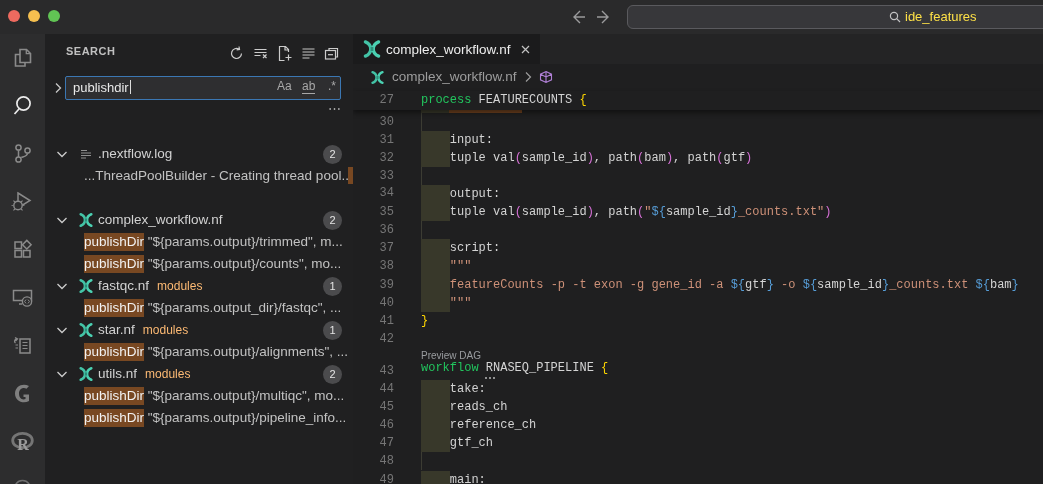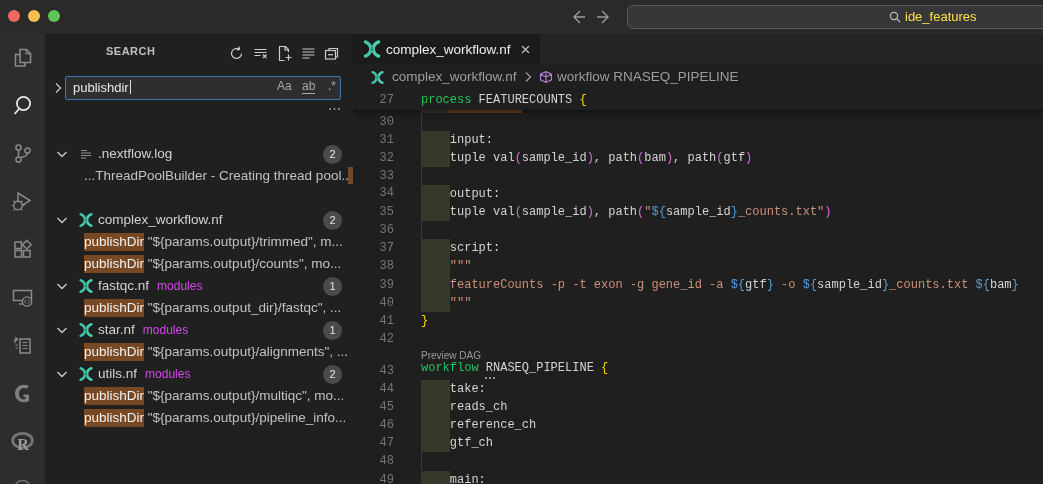--- a/index.html
+++ b/index.html
@@ -10,37 +10,37 @@
   #titlebar{left:0;top:0;width:1043px;height:34px;background:#2a2a2b;}
   .tl{position:absolute;top:10px;width:12px;height:12px;border-radius:50%;}
   #cmdbox{position:absolute;left:627px;top:5px;width:420px;height:22px;
           background:#37373a;border:1px solid #5a5a5e;border-radius:6px;}
   
   #activitybar{left:0;top:34px;width:45px;height:450px;background:#2d2d2e;}
   .ai{position:absolute;left:10px;width:25px;height:25px;}
   
   #sidebar{left:45px;top:34px;width:308px;height:450px;background:#202021;overflow:hidden;}
   #searchlbl{position:absolute;left:21px;top:11px;font-size:11px;font-weight:600;
-             letter-spacing:.5px;color:#c0c0c0;margin-left:40px;}
+             letter-spacing:.5px;color:#c0c0c0;}
   .tbi{position:absolute;top:11px;width:17px;height:17px;}
   #searchinput{position:absolute;left:20px;top:42px;width:274px;height:22px;
                background:#2e2e30;border:1px solid #3b77b3;border-radius:2px;}
   #searchtext{position:absolute;left:7px;top:3px;font-size:13px;color:#e9e9e9;}
   .cursor{display:inline-block;width:1px;height:14px;background:#dcdcdc;
           vertical-align:-2px;margin-left:1px;}
   .inicon{position:absolute;top:2px;color:#a8a8a8;font-size:12px;}
   #summary{position:absolute;left:21px;top:83px;font-size:13px;color:#cccccc;}
   #summary a{color:#4daafc;text-decoration:none;}
   
   .row{position:absolute;left:0;width:308px;height:22px;font-size:13.5px;color:#d2d2d2;
        white-space:nowrap;overflow:hidden;}
   .row .chev{position:absolute;left:9px;top:3px;width:16px;height:16px;}
   .row .ficon{position:absolute;left:33px;top:3px;width:16px;height:16px;}
   .row .fname{position:absolute;left:53px;top:3px;}
-  .row .fdesc{color:#d946ef;font-size:12px;margin-left:8px;}
+  .row .fdesc{color:#fdba74;font-size:12px;margin-left:8px;}
   .row .badge{position:absolute;left:278px;top:2px;width:19px;height:19px;border-radius:50%;
         background:#4b4b4d;color:#e4e4e4;font-size:11px;text-align:center;line-height:19px;}
   .row .mtxt{position:absolute;left:39px;top:3px;color:#c2c2c2;}
   .hl{background:#784822;color:#f2f2f2;padding:1px 0 2px;}
   
   #editor{left:353px;top:34px;width:690px;height:450px;background:#1f1f20;overflow:hidden;}
   #tabbar{position:absolute;left:0;top:0;width:690px;height:30px;background:#242425;}
   #tab1{position:absolute;left:0;top:0;width:187px;height:30px;background:#1b1b1c;}
   #breadcrumb{position:absolute;left:0;top:30px;width:690px;height:27px;background:#1f1f20;
               font-size:13.5px;color:#9d9d9d;}
@@ -284,21 +284,20 @@
       <path d="M13.3 2.3 C7.6 4.5 7.6 11.5 13.3 13.7" stroke="#4bd1b2" stroke-width="2.6" fill="none" stroke-linecap="round"></path>
       <rect x="6.9" y="6.4" width="2.2" height="3.2" fill="#2c8e79"></rect>
     </svg>
     <span class="abs" style="left:39px;top:5px;">complex_workflow.nf</span>
     <svg class="abs" style="left:169px;top:7px" width="12" height="12" viewBox="0 0 12 12">
       <path d="M4 1.5 L8.5 6 L4 10.5" stroke="#9d9d9d" stroke-width="1.2" fill="none"></path>
     </svg>
     <svg class="abs" style="left:186px;top:6px" width="14" height="14" viewBox="0 0 14 14">
       <path d="M7 1.5 L12.5 4.2 V9.8 L7 12.5 L1.5 9.8 V4.2 Z M7 1.5 V7 M1.5 4.2 L7 7 L12.5 4.2 M7 12.5 V7" stroke="#b180d7" stroke-width="1.1" fill="none"></path>
     </svg>
-    <span class="abs" style="left:204px;top:5px;">workflow RNASEQ_PIPELINE</span>
   </div>
 
   <div class="band" style="top:73px;height:5.6px;"></div>
   <div class="abs" style="left:96.4px;top:73px;width:72.3px;height:5.6px;background:#6f421f;"></div>
 
   <div class="guide" style="top:78.6px;height:18.1px;"></div>
   <div class="guide" style="top:132.9px;height:18.1px;"></div>
   <div class="guide" style="top:187.1px;height:18.1px;"></div>
   <div class="guide" style="top:418.4px;height:18.1px;"></div>
 

